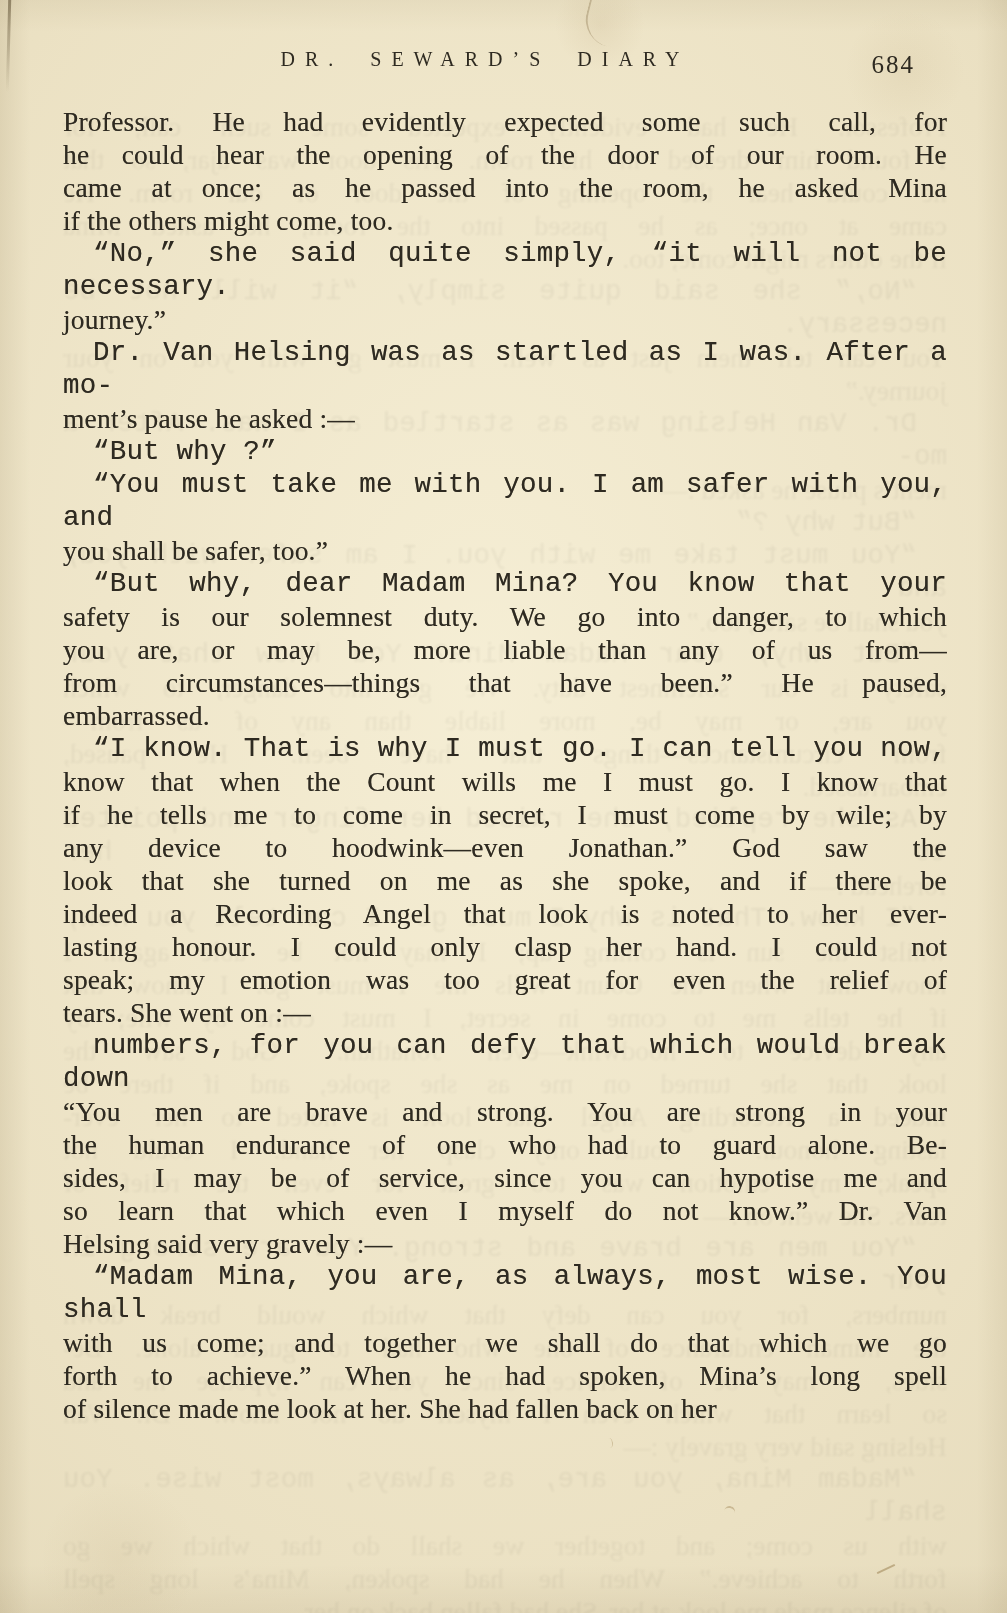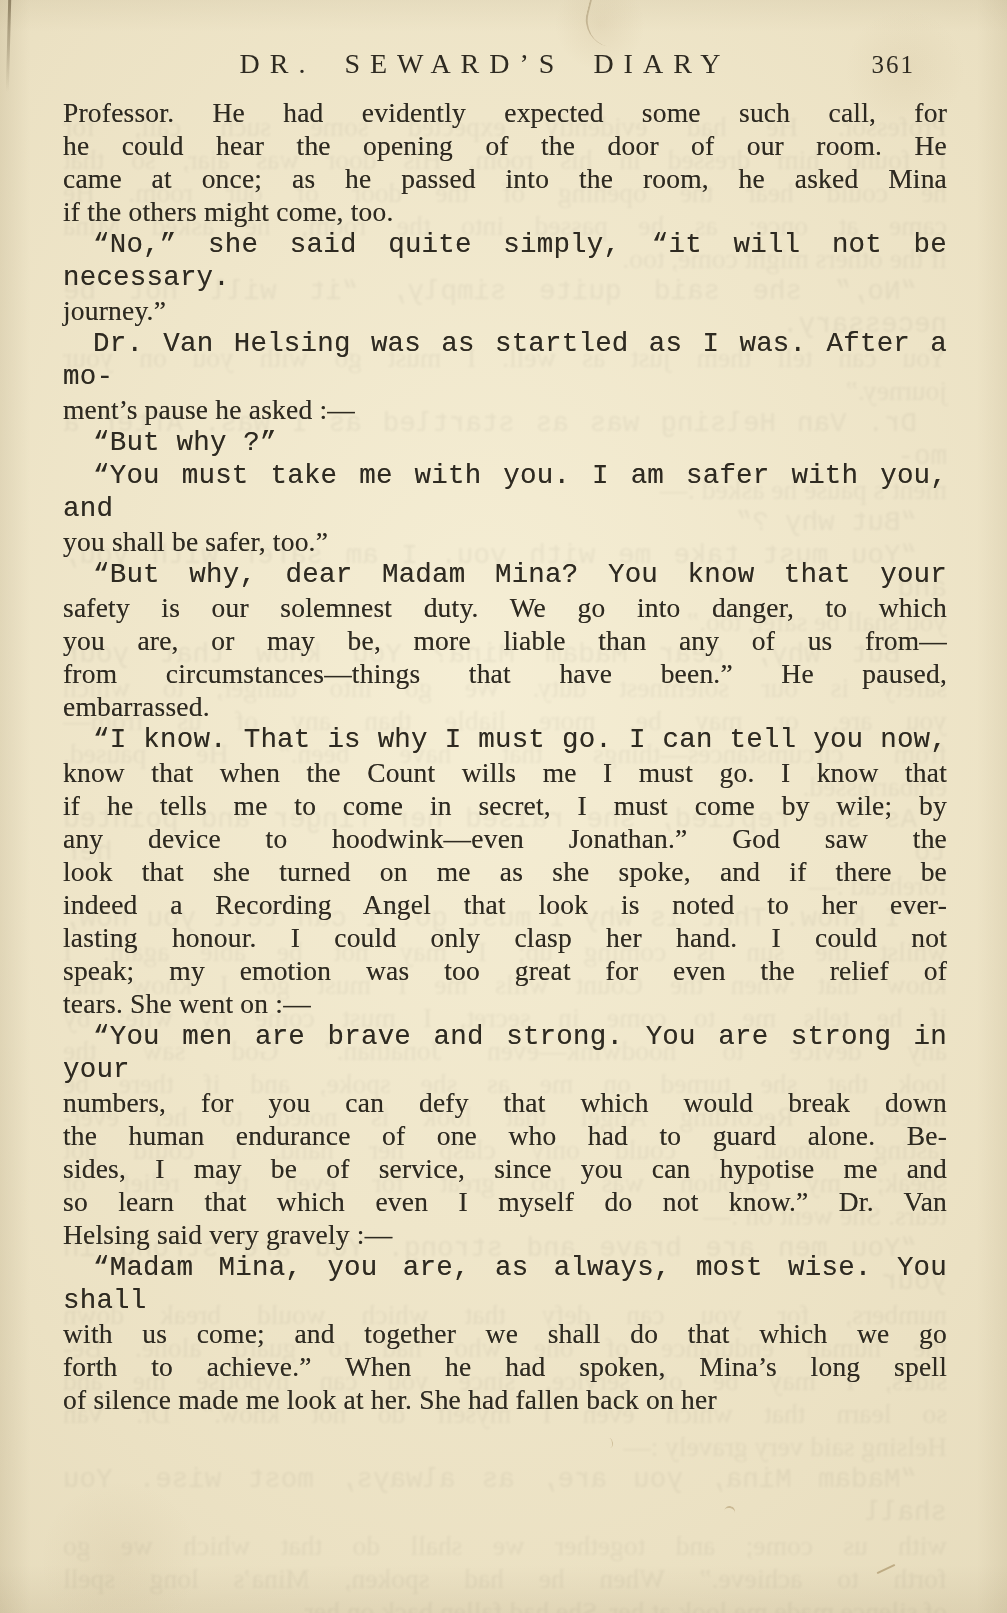--- a/index.html
+++ b/index.html
@@ -29,34 +29,34 @@
     right: 60px;
     top: 48px;
   }
   .running-header {
     position: relative;
     height: 38px;
   }
   .header-title {
     text-align: center;
     padding-right: 40px;
-    font-size: 28px;
+    font-size: 20px;
     letter-spacing: 10px;
     word-spacing: 12px;
     white-space: nowrap;
   }
   .page-number {
     position: absolute;
     right: 32px;
     top: 3px;
     font-size: 25px;
     letter-spacing: 2px;
   }
   .page-body {
-    margin-top: 10px;
+    margin-top: 19px;
     font-size: 27.5px;
     line-height: 33px;
     letter-spacing: 0.2px;
     text-shadow: 0 0 0.5px rgba(46,42,33,0.55);
   }
   .line {
     text-align: justify;
     text-align-last: justify;
   }
   .line.last {
@@ -181,21 +181,21 @@
         <div class="line">“Madam Mina, you are, as always, most wise. You shall</div>
         <div class="line">with us come; and together we shall do that which we go</div>
         <div class="line">forth to achieve.” When he had spoken, Mina’s long spell</div>
         <div class="line last">of silence made me look at her. She had fallen back on her</div>
       </div>
     </div>
 
   <div class="text-col">
     <div class="running-header">
       <div class="header-title">DR. SEWARD’S DIARY</div>
-      <div class="page-number">361</div>
+      <div class="page-number">684</div>
     </div>
     <div class="page-body">
         <div class="para">
           <div class="line">Professor. He had evidently expected some such call, for</div>
           <div class="line">he could hear the opening of the door of our room. He</div>
           <div class="line">came at once; as he passed into the room, he asked Mina</div>
           <div class="line last">if the others might come, too.</div>
         </div>
         <div class="para indent">
           <div class="line">“No,” she said quite simply, “it will not be necessary.</div>
@@ -224,22 +224,22 @@
           <div class="line">know that when the Count wills me I must go. I know that</div>
           <div class="line">if he tells me to come in secret, I must come by wile; by</div>
           <div class="line">any device to hoodwink—even Jonathan.” God saw the</div>
           <div class="line">look that she turned on me as she spoke, and if there be</div>
           <div class="line">indeed a Recording Angel that look is noted to her ever-</div>
           <div class="line">lasting honour. I could only clasp her hand. I could not</div>
           <div class="line">speak; my emotion was too great for even the relief of</div>
           <div class="line last">tears. She went on :—</div>
         </div>
         <div class="para indent">
+          <div class="line">numbers, for you can defy that which would break down</div>
           <div class="line">“You men are brave and strong. You are strong in your</div>
-          <div class="line">numbers, for you can defy that which would break down</div>
           <div class="line">the human endurance of one who had to guard alone. Be-</div>
           <div class="line">sides, I may be of service, since you can hypotise me and</div>
           <div class="line">so learn that which even I myself do not know.” Dr. Van</div>
           <div class="line last">Helsing said very gravely :—</div>
         </div>
         <div class="para indent">
           <div class="line">“Madam Mina, you are, as always, most wise. You shall</div>
           <div class="line">with us come; and together we shall do that which we go</div>
           <div class="line">forth to achieve.” When he had spoken, Mina’s long spell</div>
           <div class="line last">of silence made me look at her. She had fallen back on her</div>

